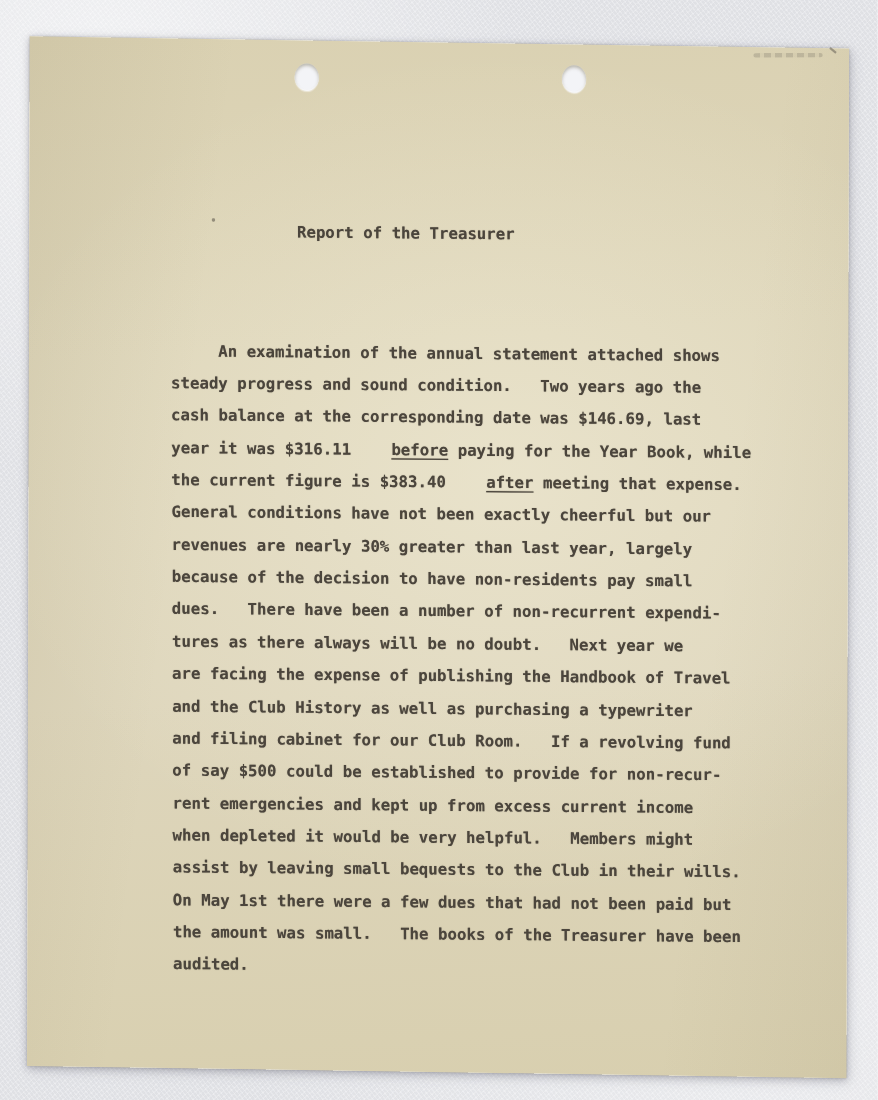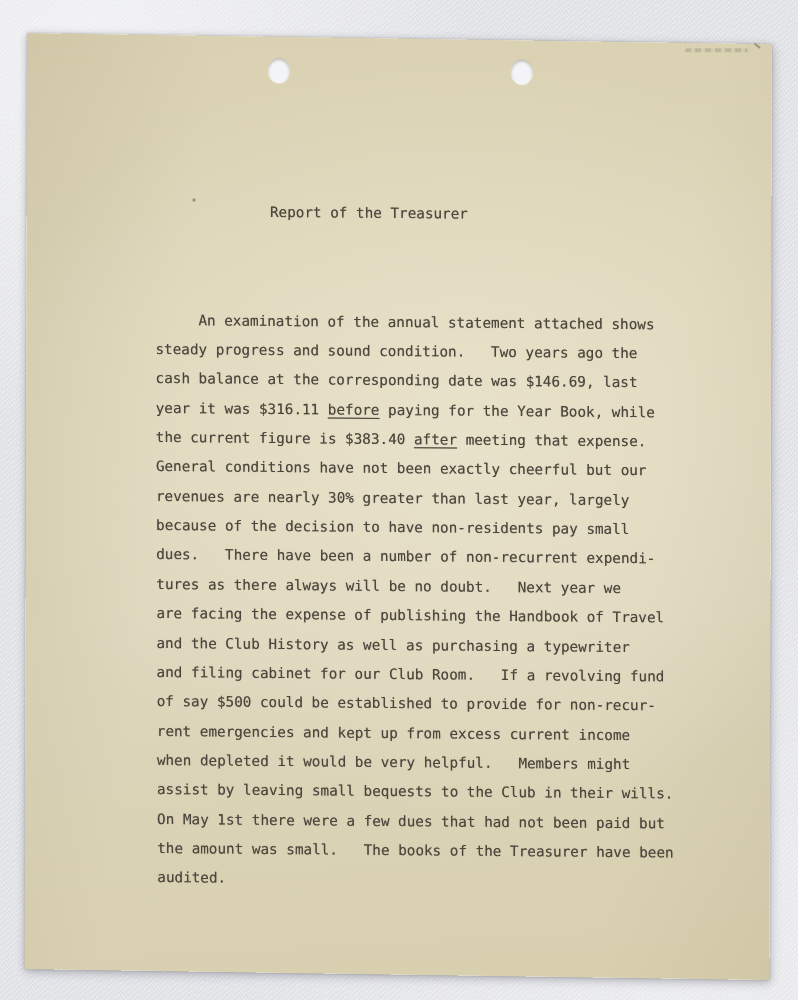--- a/index.html
+++ b/index.html
@@ -15,20 +15,21 @@
   .surface {
     position: relative;
     width: 798px;
     height: 1000px;
     background-color: var(--surface, #e8e9ec);
     background-image:
       radial-gradient(circle at 12% 6%, rgba(255,255,255,0.55), rgba(255,255,255,0) 32%),
       radial-gradient(circle at 88% 94%, rgba(255,255,255,0.35), rgba(255,255,255,0) 40%),
       repeating-linear-gradient(52deg, rgba(255,255,255,0.12) 0 1px, rgba(160,162,172,0.06) 1px 3px),
       repeating-linear-gradient(-40deg, rgba(255,255,255,0.10) 0 1px, rgba(150,152,164,0.05) 1px 4px);
+    font-weight: bold;
   }
 
   
   .paper {
     position: absolute;
     left: 27px;
     top: 33px;
     width: 745px;
     height: 936px;
     transform: rotate(0.85deg) skewX(0.7deg);
@@ -108,20 +109,21 @@
     margin-left: 115px;
   }
   .doc-body {
     margin-top: 21px;
   }
   .tline { height: 29.35px; }
   .u {
     text-decoration: underline;
     text-decoration-thickness: 1.2px;
     text-underline-offset: 3px;
+    margin-left: 28px;
   }
 </style>
 </head>
 <body>
 
 <div class="surface">
   <div class="paper">
     <div class="hole hole-left"></div>
     <div class="hole hole-right"></div>
     <div class="pencil-mark"></div>

